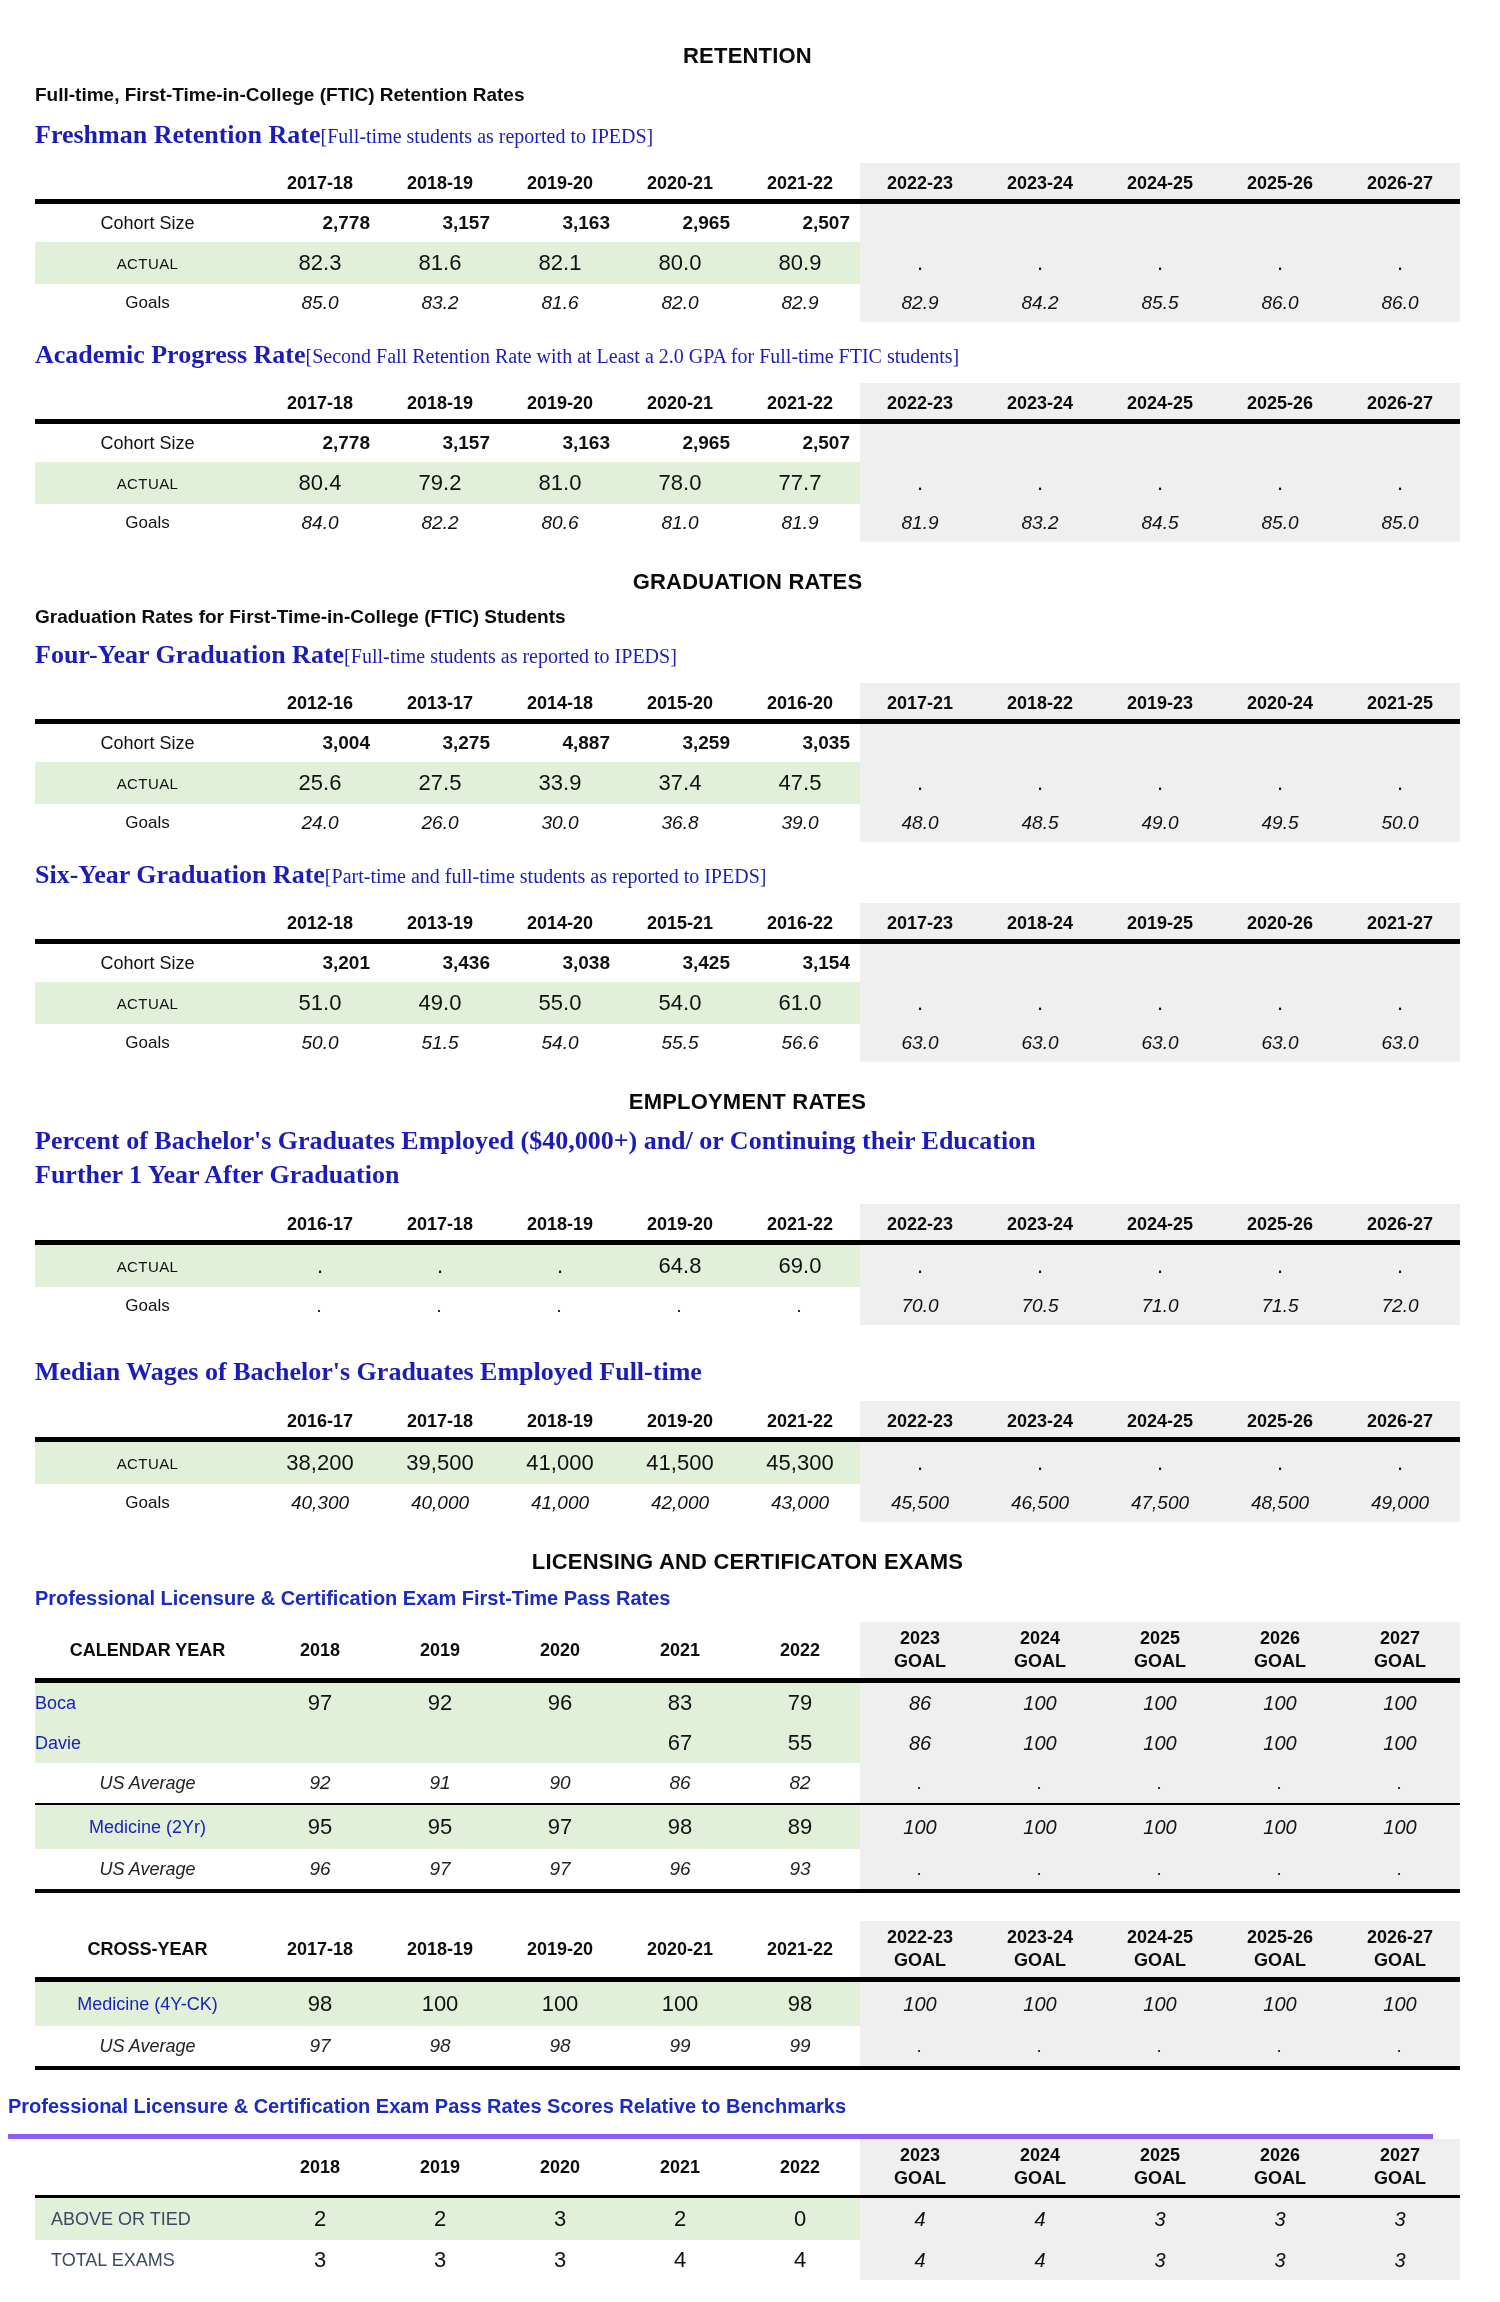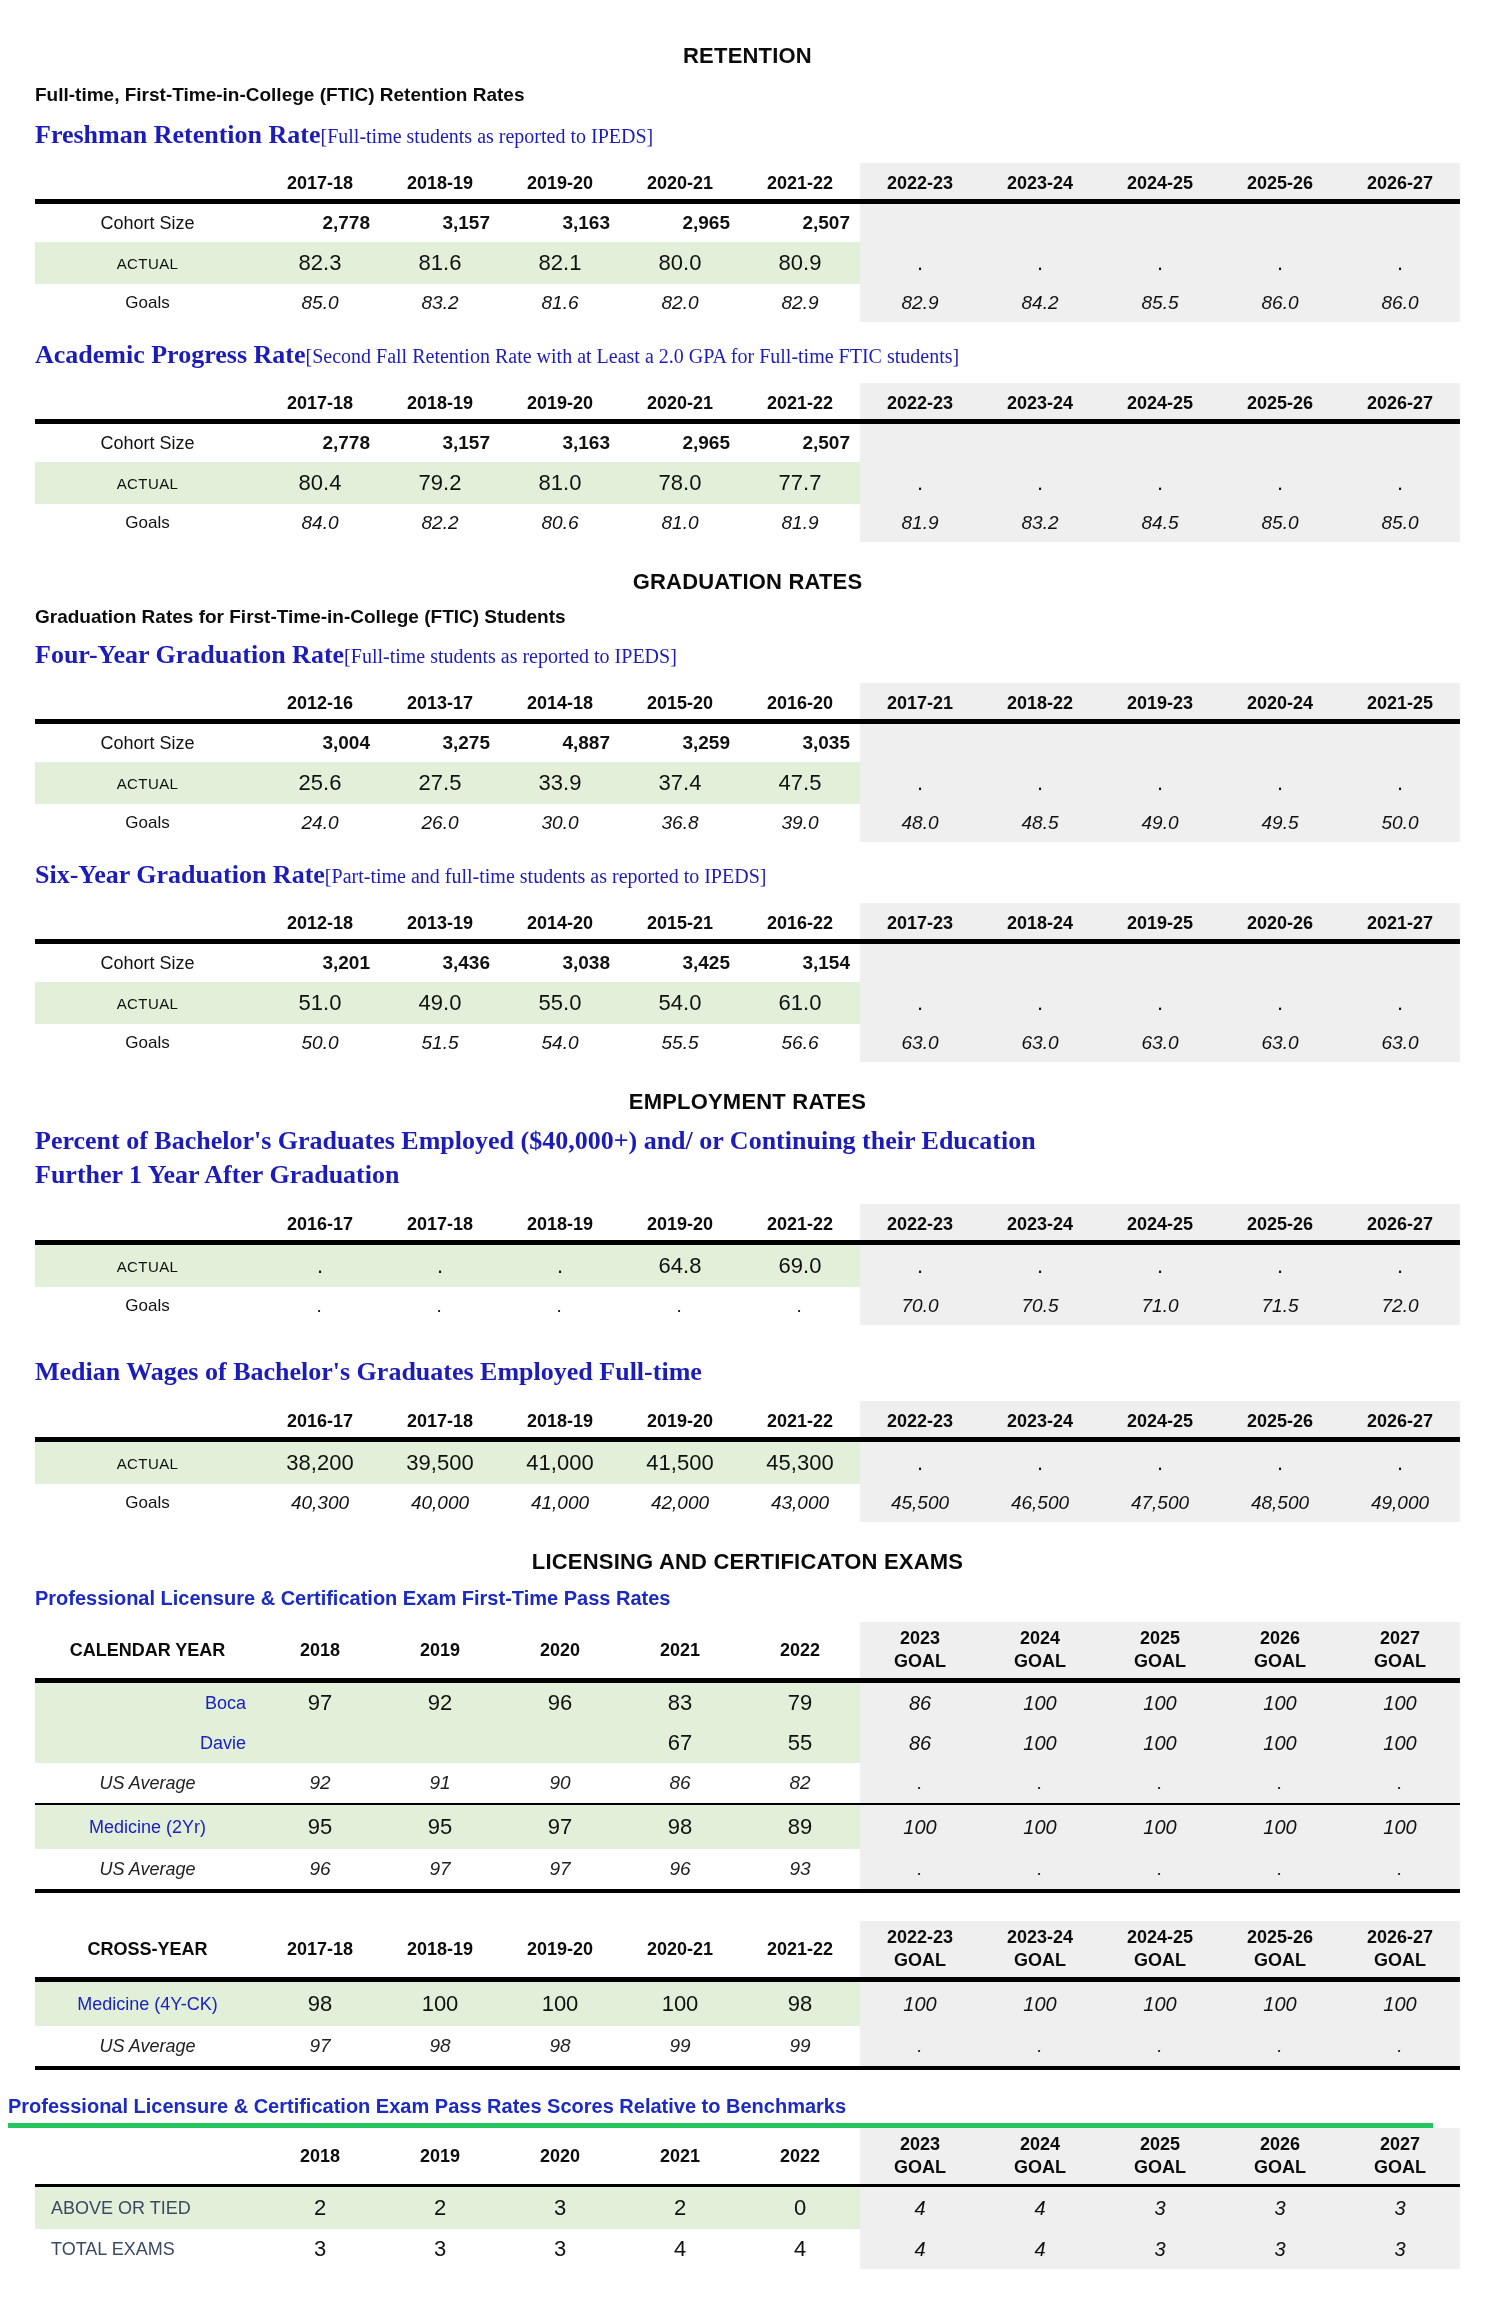--- a/index.html
+++ b/index.html
@@ -12,42 +12,42 @@
     width:1425px;margin-left:35px;text-align:center;
     font-size:22px;font-weight:800;line-height:28px;letter-spacing:.2px;color:#0b0b0b;
   }
   .subtitle{margin-left:35px;font-size:19px;font-weight:700;line-height:26px;color:#0b0b0b;}
   .sheading{
     margin-left:35px;font-family:"Liberation Serif",serif;font-weight:700;
     font-size:26px;line-height:34px;color:#1c1cb8;
   }
   .sheading .note{font-weight:400;font-size:20px;}
   .sansheading{margin-left:35px;font-size:20px;font-weight:700;line-height:28px;color:#1b2ac2;}
-  .ruled{width:1425px;border-bottom:5px solid #22c55e;padding-bottom:3px;margin-left:8px;}
+  .ruled{width:1425px;border-bottom:5px solid #8b5cf6;padding-bottom:14px;margin-left:8px;}
   table.grid{border-collapse:collapse;table-layout:fixed;margin-left:35px;width:1425px;}
   .grid col.lbl{width:225px;} .grid col.d{width:120px;}
   .grid th,.grid td{padding:0;white-space:nowrap;overflow:hidden;vertical-align:middle;}
   .grid thead tr{border-bottom:5px solid #000;}
   table.hb3 thead tr{border-bottom:3px solid #000;}
   .grid th{font-weight:700;font-size:18px;text-align:center;vertical-align:bottom;padding-bottom:5px;height:31px;color:#0b0b0b;}
   table.two th{vertical-align:middle;height:56px;padding-bottom:0;}
   th .yr,th .gl{line-height:23px;font-weight:700;}
   .gray{background:#efefef;}
   .grn{background:#e2efd9;}
   td{font-size:22px;text-align:center;}
   .bluelbl{color:#1c22bc;}
   tr.k-cohort td{height:38px;font-weight:700;font-size:19px;text-align:right;padding-right:10px;}
   tr.k-cohort td.lblc{font-weight:400;font-size:18px;text-align:center;padding-right:0;}
   tr.k-actual td{height:42px;font-size:22px;}
   tr.k-actual td.lblc{font-size:15px;letter-spacing:.4px;}
   tr.k-goals td{height:38px;font-size:19px;font-style:italic;}
   tr.k-goals td.lblc{font-style:normal;font-size:17px;}
   tr.k-group td{height:36px;font-size:18px;}
   tr.k-campus td{height:40px;font-size:22px;}
-  tr.k-campus td.lblc{font-size:18px;text-align:right;padding-right:14px;}
+  tr.k-campus td.lblc{font-size:18px;text-align:left;padding-right:14px;}
   tr.k-usavg td{height:40px;font-style:italic;font-size:19px;color:#222;}
   tr.k-usavg td.lblc{font-size:18px;}
   tr.k-program td{height:44px;font-size:22px;}
   tr.k-program td.lblc{font-size:18px;}
   tr.k-bencha td,tr.k-benchb td{font-size:22px;}
   tr.k-bencha td{height:42px;}
   tr.k-benchb td{height:40px;}
   tr.k-bencha td.lblc,tr.k-benchb td.lblc{
     text-align:left;padding-left:16px;font-size:18px;color:#3b4a63;
   }

